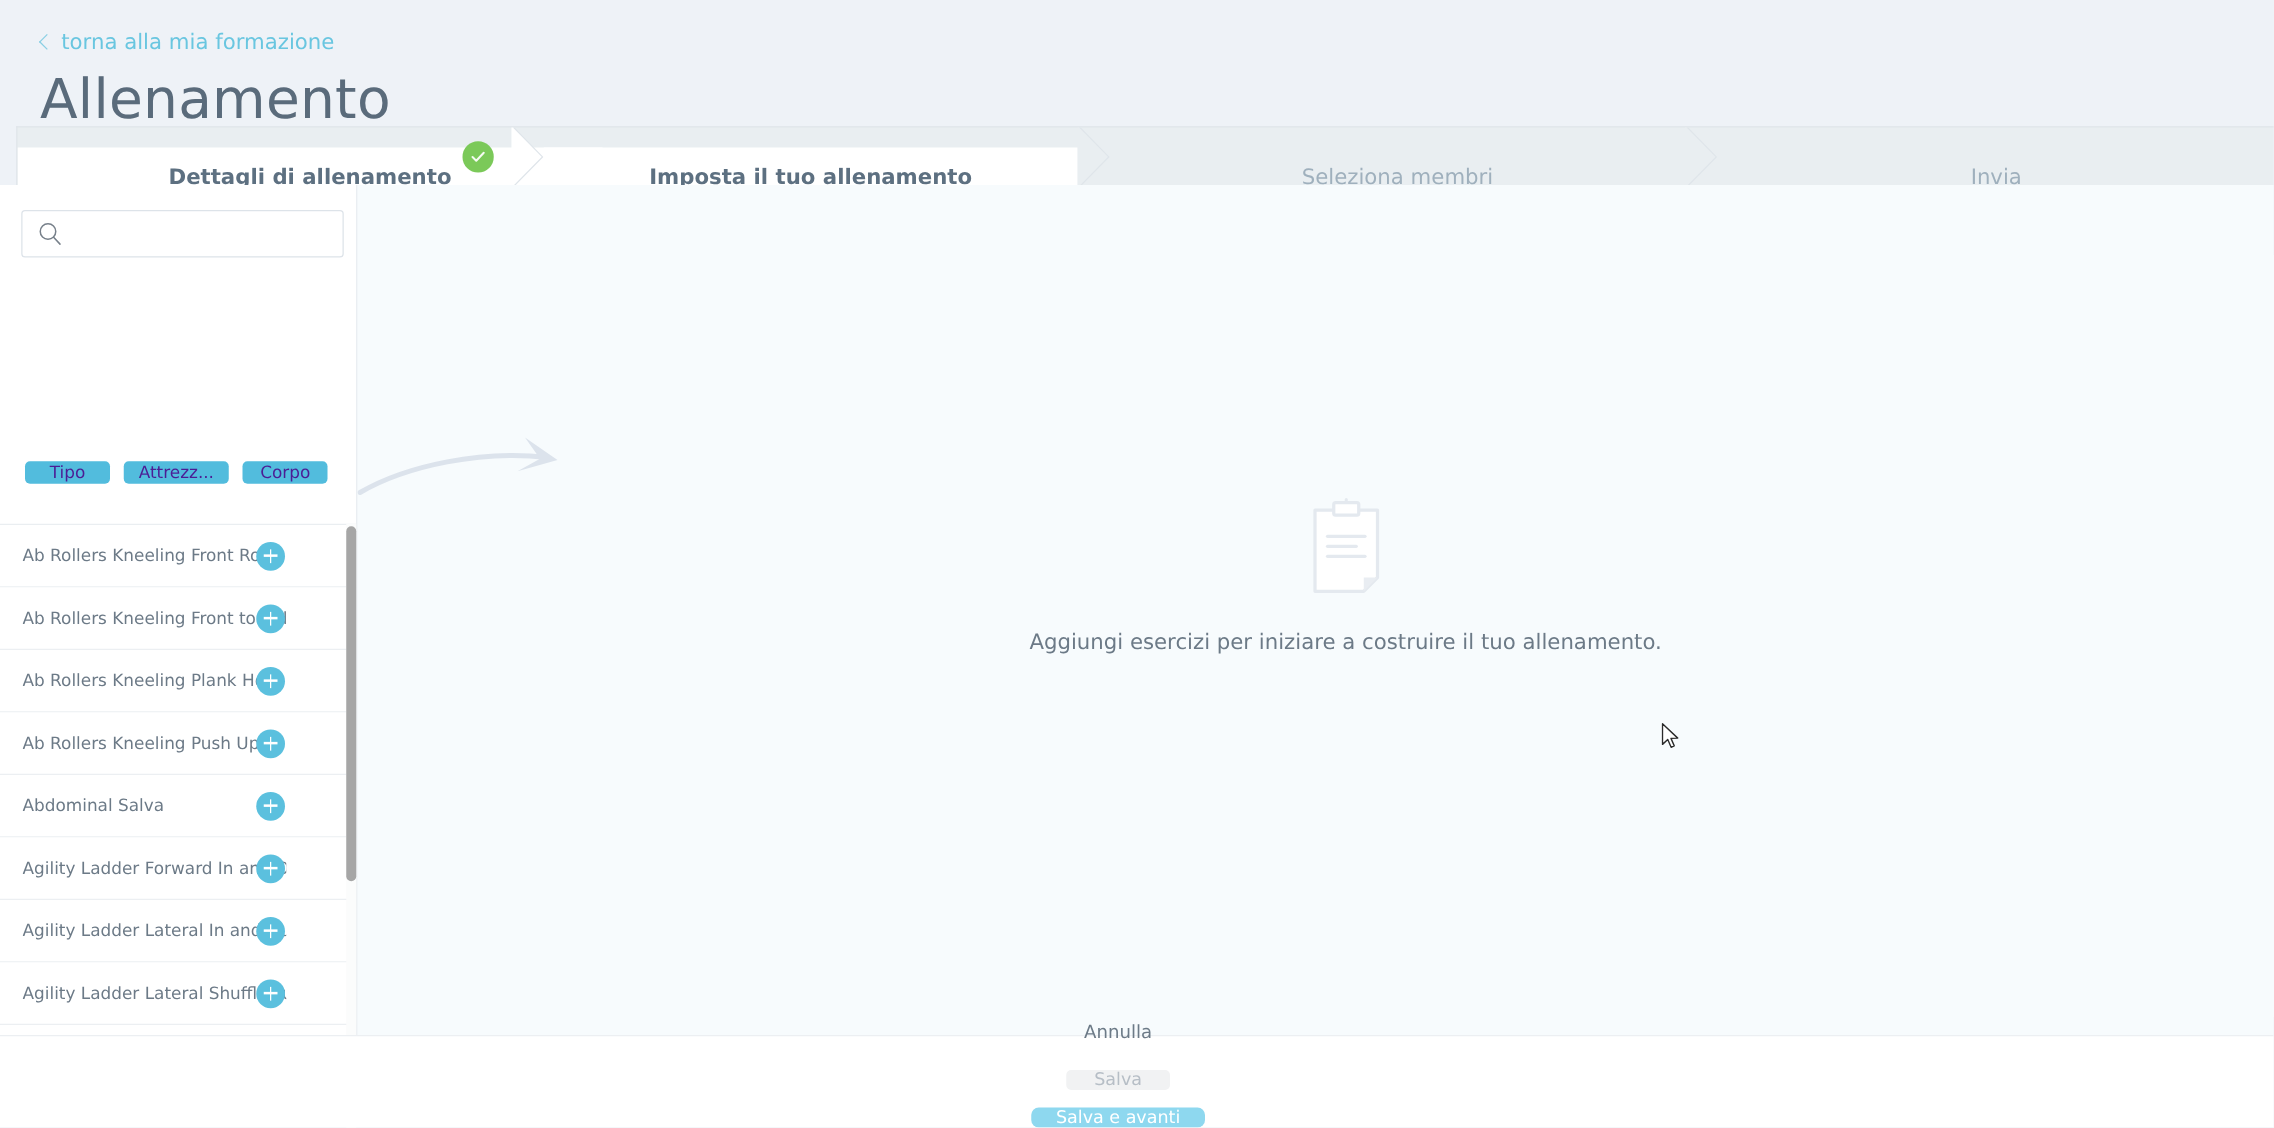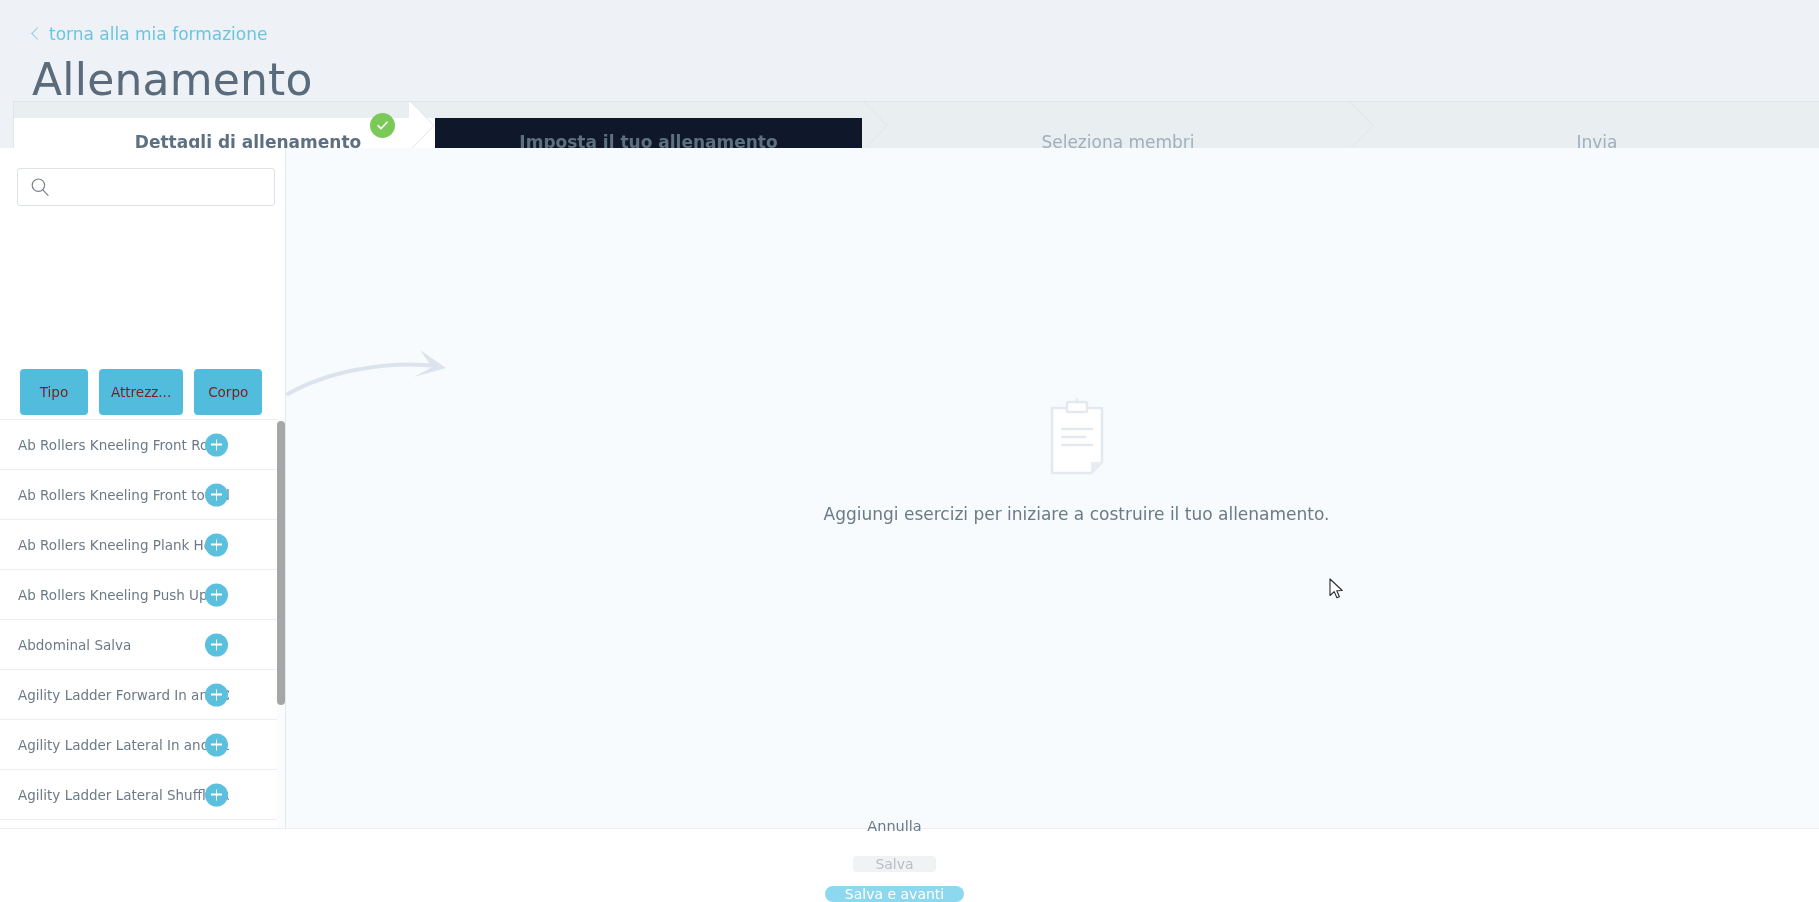--- a/index.html
+++ b/index.html
@@ -73,21 +73,21 @@
     height: 47px;
     display: flex;
     align-items: center;
     justify-content: center;
     font-size: 17px;
     color: #9fb0bd;
     user-select: none;
     cursor: pointer;
   }
   .step.done, .step.active { color: #5d7081; font-weight: 700; }
-  .step.active { background: #0f172a; }
+  .step.active { background: #ffffff; }
 
   .step-wedge {
     position: absolute;
     top: -2px;
     width: 26px; height: 51px;
     pointer-events: none;
   }
   .step-wedge svg { display: block; }
 
   .step-check {
@@ -133,27 +133,27 @@
     pointer-events: none;
   }
 
   .filters {
     position: absolute;
     left: 20px; top: 221px;
     display: flex;
     gap: 11px;
   }
   .filter-btn {
-    height: 46px;
+    height: 18px;
     min-width: 68px;
     padding: 0 12px;
     border: none;
     border-radius: 4px;
     background: #52bcdd;
-    color: #7f1d1d;
+    color: #4c1d95;
     font-size: 13.5px;
     font-family: "DejaVu Sans", "Liberation Sans", sans-serif;
     cursor: pointer;
     display: flex;
     align-items: center;
     justify-content: center;
     white-space: nowrap;
   }
   .filter-btn.wide { min-width: 75px; }
 
@@ -282,21 +282,21 @@
     background: #f1f2f3;
     color: #b6bec6;
     font-size: 14px;
     font-family: "DejaVu Sans", "Liberation Sans", sans-serif;
     cursor: default;
   }
   .btn-primary {
     height: 37px;
     padding: 0 20px;
     border: none;
-    border-radius: 16px;
+    border-radius: 6px;
     background: #8ed8ef;
     color: #ffffff;
     font-size: 14px;
     font-family: "DejaVu Sans", "Liberation Sans", sans-serif;
     cursor: pointer;
   }
 
   
   .cursor {
     position: absolute;

